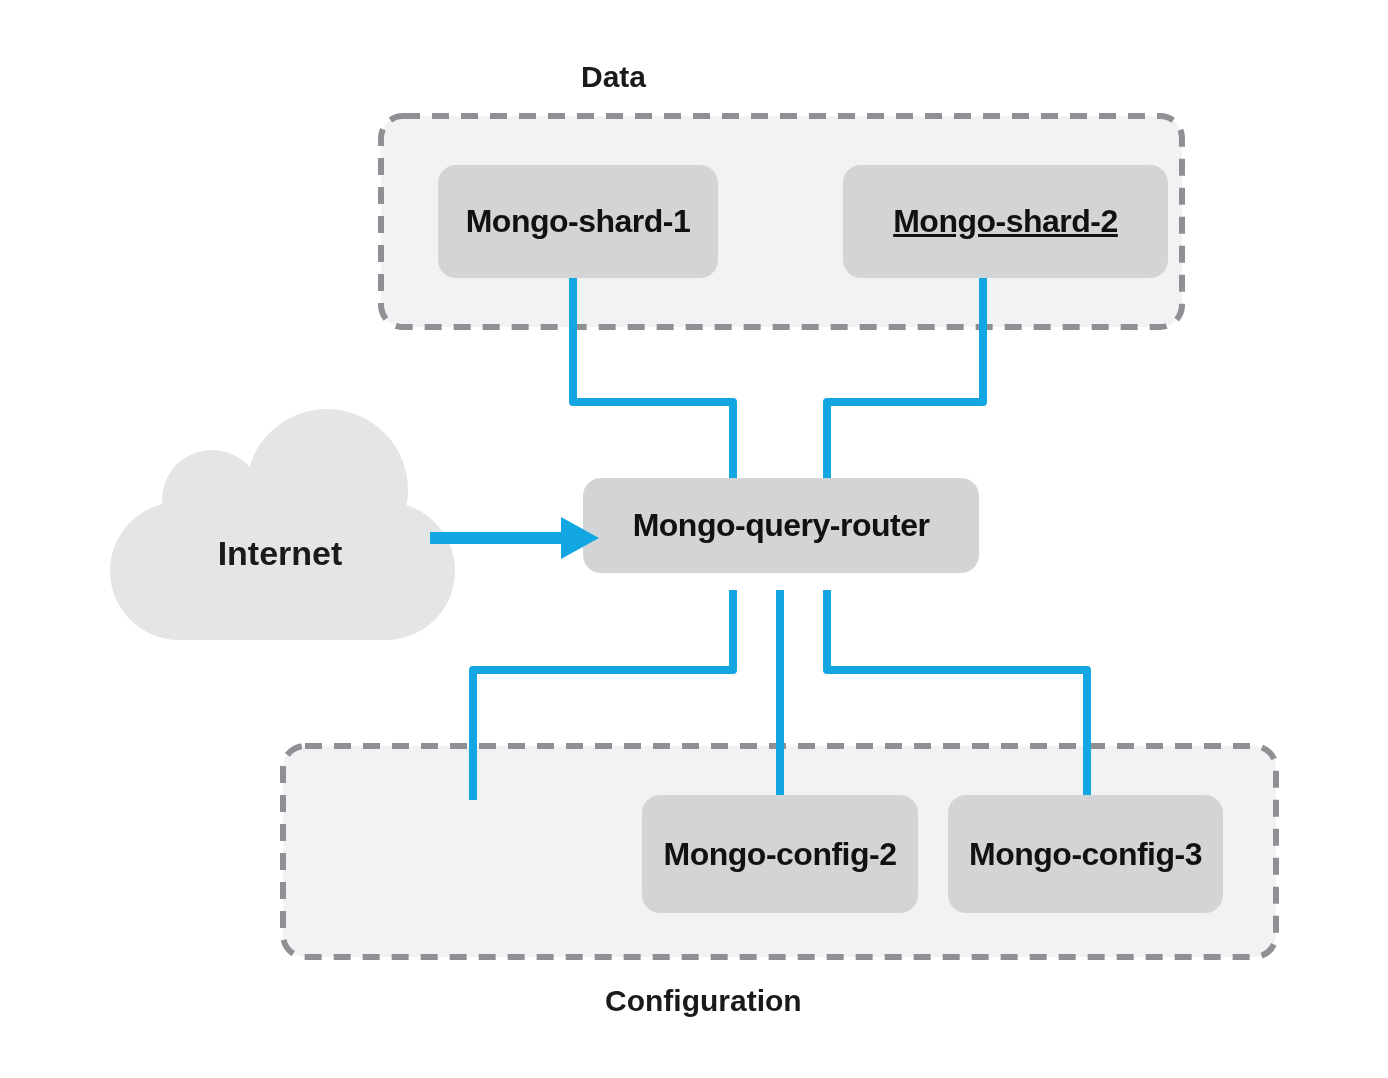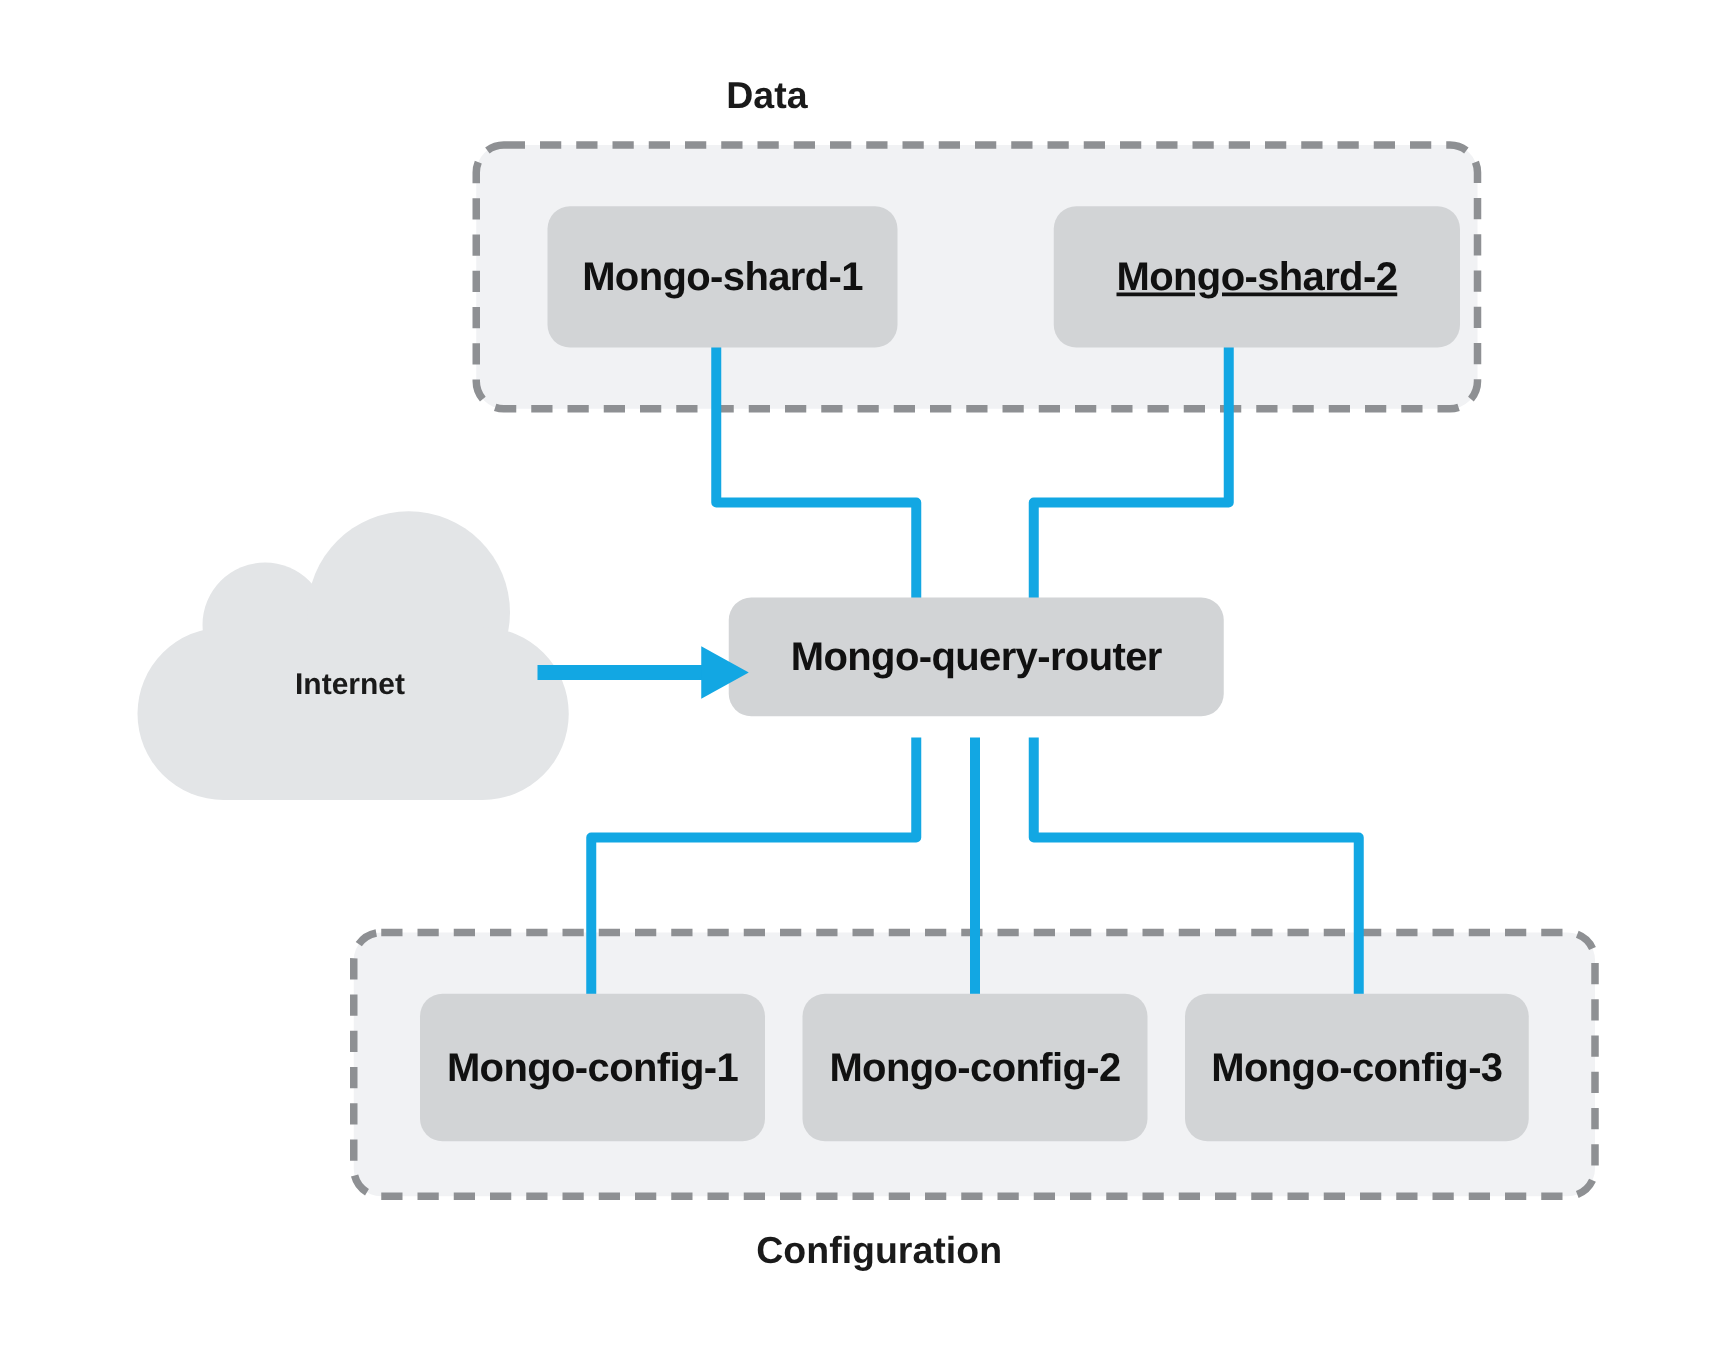--- a/index.html
+++ b/index.html
@@ -74,21 +74,21 @@
     font-size: 30px;
     color: var(--label_text);
   }
   .label-data { left: 581px; top: 60px; width: 400px; }
   .label-configuration { left: 605px; top: 984px; width: 400px; }
   .label-internet {
     position: absolute;
     z-index: 4;
     left: 180px; top: 534px; width: 200px;
     font-weight: bold;
-    font-size: 24px;
+    font-size: 34px;
     color: var(--label_text);
     text-align: center;
   }
 </style>
 </head>
 <body>
 
 <div class="canvas">
 
   <svg id="base-layer" class="layer" viewBox="0 0 1388 1078">
@@ -105,21 +105,20 @@
     <polyline class="edge" points="573,272 573,402 733,402 733,484"></polyline>
     <polyline class="edge" points="983,272 983,402 827,402 827,484"></polyline>
     <polyline class="edge" points="733,590 733,670 473,670 473,800"></polyline>
     <polyline class="edge" points="780,590 780,800"></polyline>
     <polyline class="edge" points="827,590 827,670 1087,670 1087,800"></polyline>
   </svg>
 
   <div class="node node-shard-1">Mongo-shard-1</div>
   <div class="node node-shard-2">Mongo-shard-2</div>
   <div class="node node-router">Mongo-query-router</div>
-  <div class="node node-config-1">Mongo-config-1</div>
   <div class="node node-config-2">Mongo-config-2</div>
   <div class="node node-config-3">Mongo-config-3</div>
 
   <svg id="overlay-layer" class="layer" viewBox="0 0 1388 1078">
     <g>
       <line class="arrow-shaft" x1="430" y1="538" x2="566" y2="538"></line>
       <polygon class="arrow-head" points="561,517 561,559 599,538"></polygon>
     </g>
   </svg>
 

